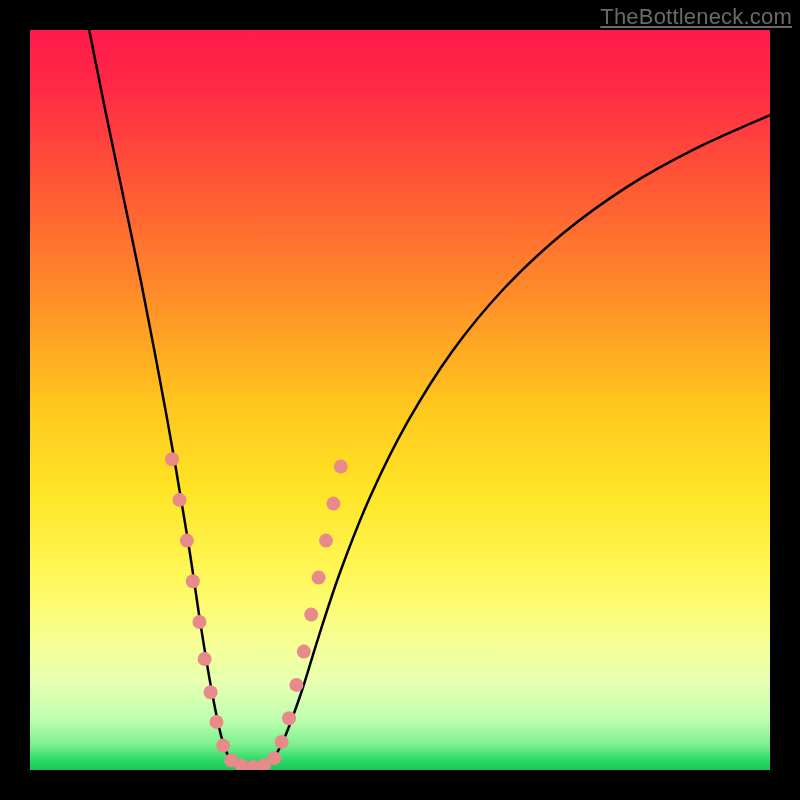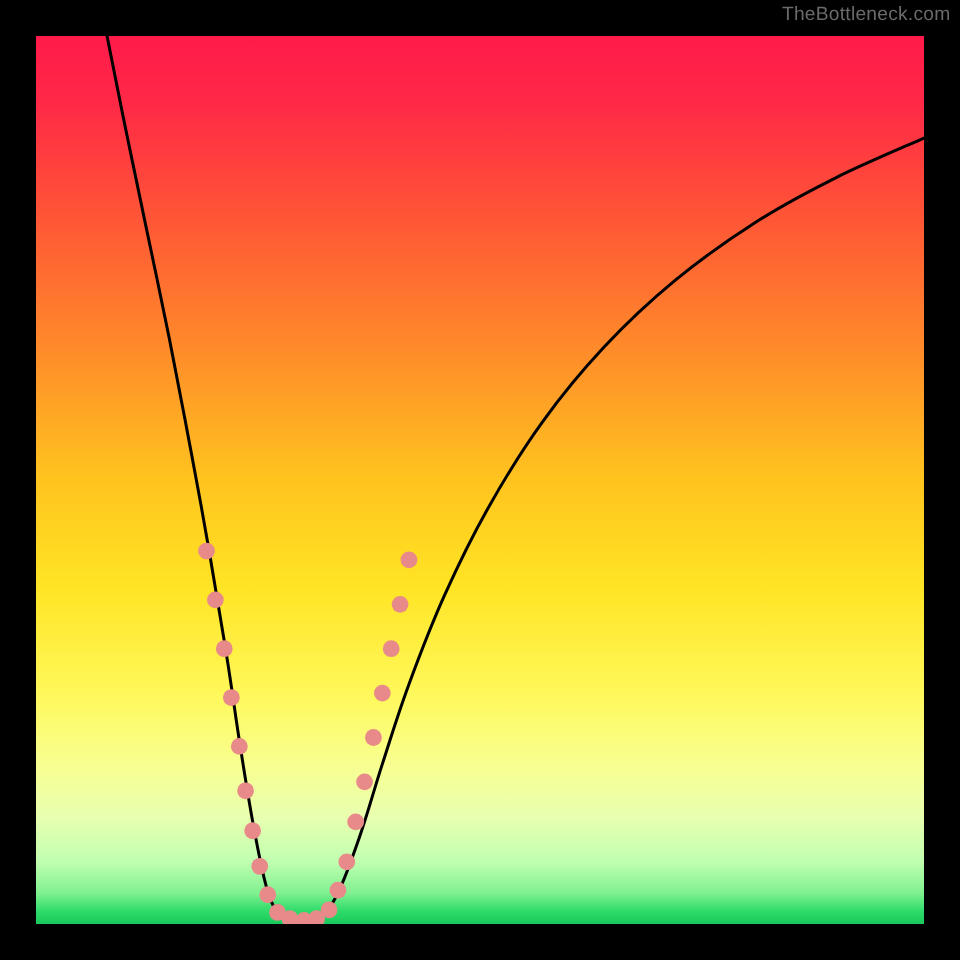--- a/index.html
+++ b/index.html
@@ -37,23 +37,24 @@
     left: 0;
     top: 0;
     width: 100%;
     height: 100%;
   }
   #watermark {
     position: absolute;
     top: 4px;
     right: 8px;
     color: #6a6a6a;
-    font-size: 16px;
+    font-size: 22px;
     letter-spacing: 0.2px;
     user-select: none;
+    text-decoration: underline;
   }
 </style>
 </head>
 <body>
 
 <div id="stage">
   <div id="watermark">TheBottleneck.com</div>
 
   <div id="plot">
     <svg id="gradient" viewBox="0 0 740 740" preserveAspectRatio="none">

